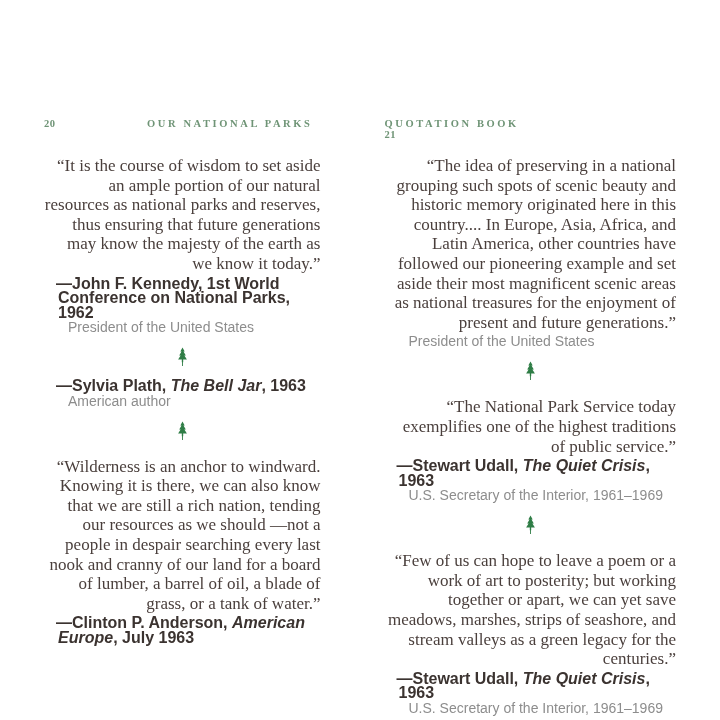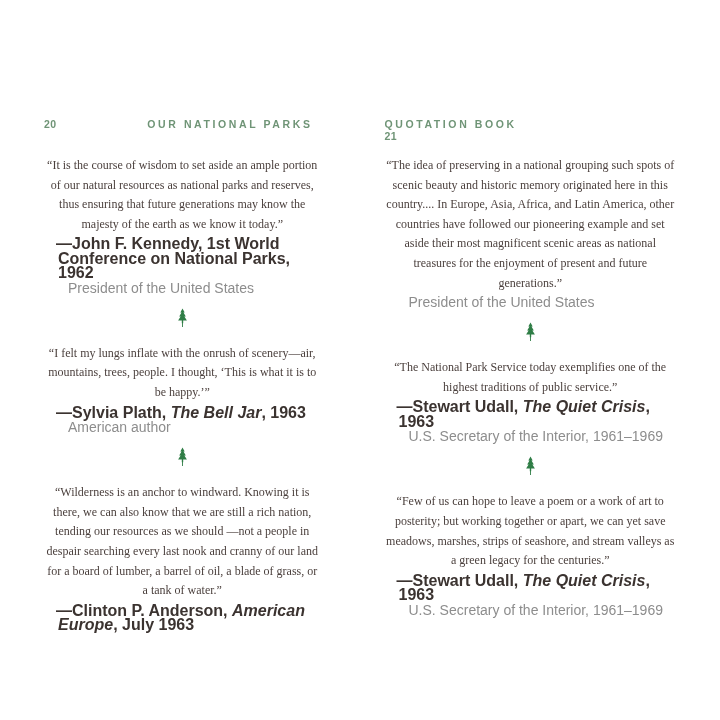--- a/index.html
+++ b/index.html
@@ -28,45 +28,45 @@
   .page-left { padding-right: 16px; }
   .page-right { margin-left: 48px; }
 
   .running-head {
     display: flex;
     align-items: baseline;
     height: 16px;
     margin-bottom: 22px;
   }
   .folio, .book-title {
-    font-family: Liberation Sans, sans-serif;
+    font-family: Liberation Serif, serif;
     font-weight: bold;
     font-size: 10.5px;
     color: #6f9476;
     letter-spacing: 1.6px;
   }
   .folio { letter-spacing: 0.5px; }
   .book-title { letter-spacing: 2.6px; }
 
   .rh-left .folio { margin-right: 0; }
   .rh-left .book-title { margin: 0 auto; padding-right: 8px; }
   .rh-left { justify-content: flex-start; }
   .rh-left .spacer { flex: 1; }
 
   .rh-right { justify-content: space-between; flex-direction: column; }
 
   .quote-block { margin-bottom: 0; }
 
   .quote-text {
     font-family: "Liberation Serif", serif;
-    font-size: 12px;
+    font-size: 17px;
     line-height: 19.6px;
     color: #4a3f3c;
     margin: 16px 0 3px 0;
-    text-align: center;
+    text-align: right;
   }
 
   .attribution {
     font-family: "Liberation Sans", sans-serif;
     font-size: 16px;
     font-weight: bold;
     line-height: 14.5px;
     color: #3b3330;
     margin: 3px 0 0 14px;
     text-indent: -2px;
@@ -106,21 +106,20 @@
           <div class="attribution"><span>—John F. Kennedy, 1st World Conference on National Parks, 1962</span></div>
           <div class="role">President of the United States</div>
         </div>
         <div class="ornament"><svg width="15" height="20" viewBox="0 0 15 20">
             <g fill="#2f7d46">
               <path d="M7.5 0.4 L5.3 4.6 L6.5 4.6 L4.2 8.6 L5.6 8.6 L3.1 12.6 L6.8 12.6 L6.8 15.2 L8.2 15.2 L8.2 12.6 L11.9 12.6 L9.4 8.6 L10.8 8.6 L8.5 4.6 L9.7 4.6 Z"></path>
               <rect x="7.1" y="12.4" width="0.9" height="6.6"></rect>
             </g>
           </svg></div>
         <div class="quote-block">
-          <p class="quote-text">“I felt my lungs inflate with the onrush of scenery—air, mountains, trees, people. I thought, ‘This is what it is to be happy.’”</p>
           <div class="attribution"><span>—Sylvia Plath, </span><em>The Bell Jar</em><span>, 1963</span></div>
           <div class="role">American author</div>
         </div>
         <div class="ornament"><svg width="15" height="20" viewBox="0 0 15 20">
             <g fill="#2f7d46">
               <path d="M7.5 0.4 L5.3 4.6 L6.5 4.6 L4.2 8.6 L5.6 8.6 L3.1 12.6 L6.8 12.6 L6.8 15.2 L8.2 15.2 L8.2 12.6 L11.9 12.6 L9.4 8.6 L10.8 8.6 L8.5 4.6 L9.7 4.6 Z"></path>
               <rect x="7.1" y="12.4" width="0.9" height="6.6"></rect>
             </g>
           </svg></div>
         <div class="quote-block">

